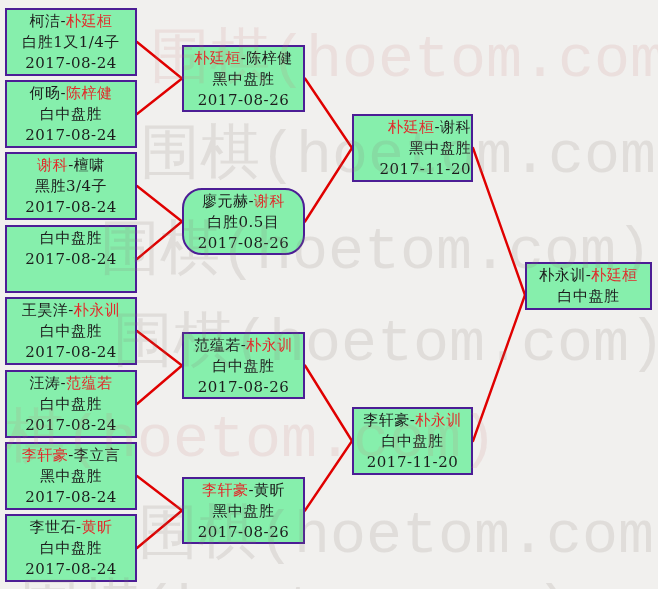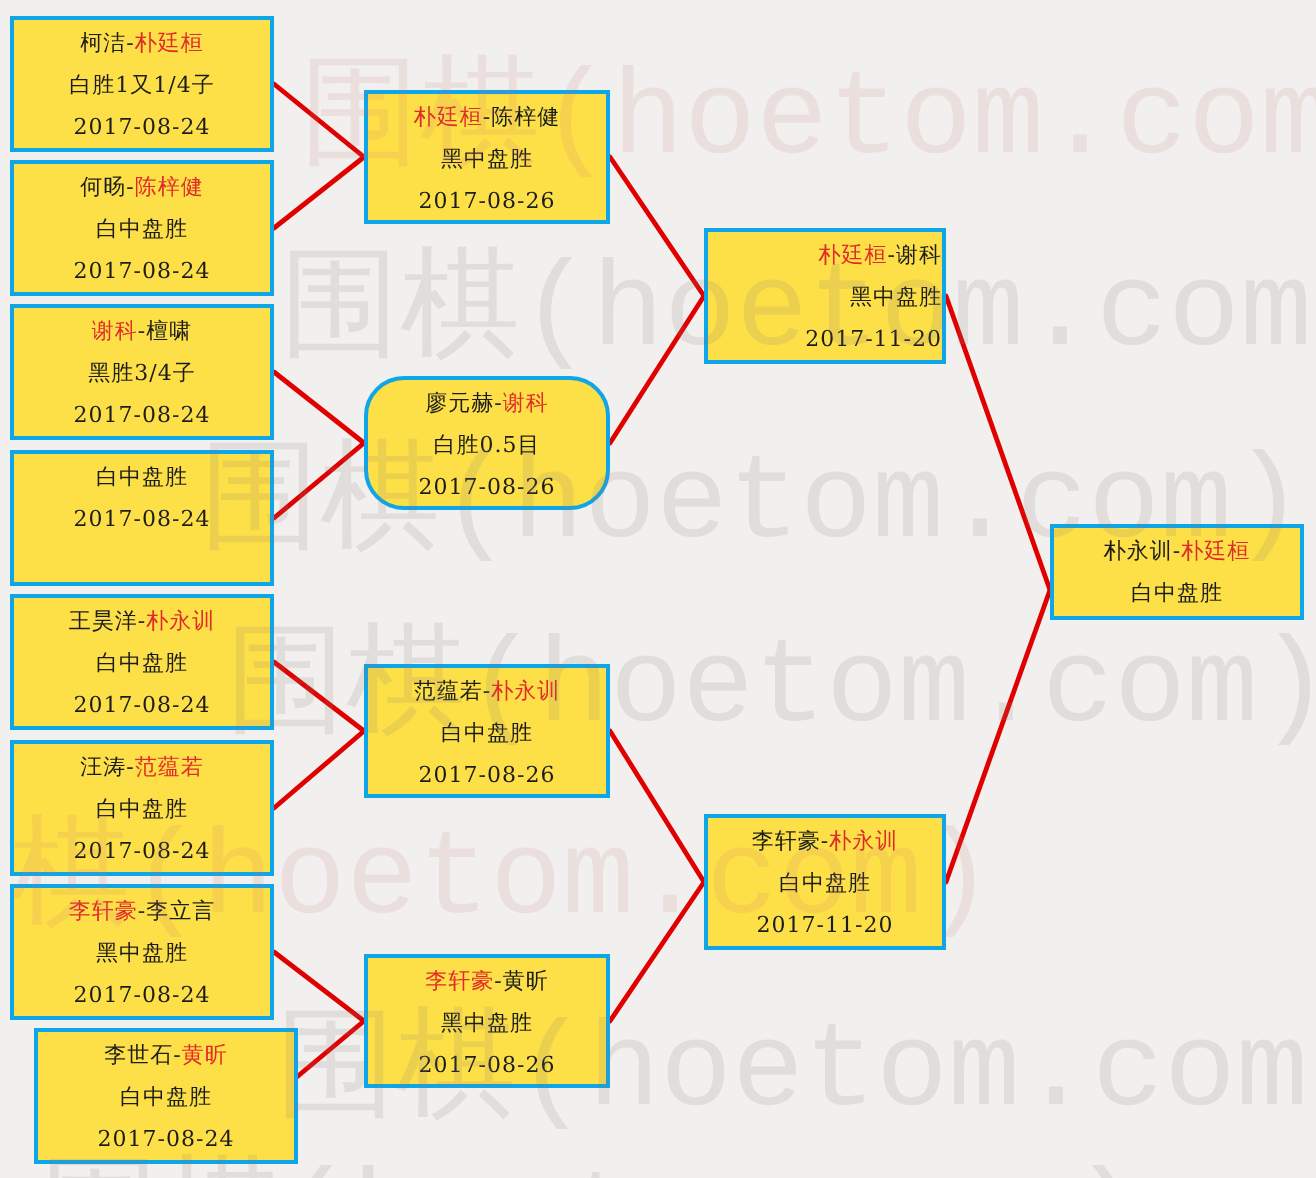--- a/index.html
+++ b/index.html
@@ -16,25 +16,25 @@
   }
   #connectors {
     position: absolute; left: 0; top: 0;
     width: 658px; height: 589px;
     z-index: 1;
   }
   #boxes { position: absolute; left: 0; top: 0; z-index: 2; width: 0; height: 0; }
   .match {
     position: absolute;
     box-sizing: border-box;
-    background: #fde047;
-    border: 2px solid #0ea5e9;
+    background: #86efac;
+    border: 2px solid #4c1d95;
     color: #1c1c1c;
     text-align: center;
-    font-size: 11px;
+    font-size: 15px;
     padding-top: 1px;
   }
   .match .line {
     line-height: 21px;
     white-space: nowrap;
     letter-spacing: 0.5px;
   }
   .match .win { color: #e12b2b; }
   #watermark-layer {
     position: absolute; left: 0; top: 0;
@@ -101,21 +101,21 @@
       <div class="match" style="left: 5px; top: 370px; width: 132px; height: 68px;">
         <div class="line"><span class="">汪涛</span><span>-</span><span class="win">范蕴若</span></div>
         <div class="line">白中盘胜</div>
         <div class="line">2017-08-24</div>
       </div>
       <div class="match" style="left: 5px; top: 442px; width: 132px; height: 68px;">
         <div class="line"><span class="win">李轩豪</span><span>-</span><span class="">李立言</span></div>
         <div class="line">黑中盘胜</div>
         <div class="line">2017-08-24</div>
       </div>
-      <div class="match" style="left: 17px; top: 514px; width: 132px; height: 68px;">
+      <div class="match" style="left: 5px; top: 514px; width: 132px; height: 68px;">
         <div class="line"><span class="">李世石</span><span>-</span><span class="win">黄昕</span></div>
         <div class="line">白中盘胜</div>
         <div class="line">2017-08-24</div>
       </div>
       <div class="match" style="left: 182px; top: 45px; width: 123px; height: 67px;">
         <div class="line"><span class="win">朴廷桓</span><span>-</span><span class="">陈梓健</span></div>
         <div class="line">黑中盘胜</div>
         <div class="line">2017-08-26</div>
       </div>
       <div class="match" style="left: 182px; top: 188px; width: 123px; height: 67px; border-radius: 20px;">

